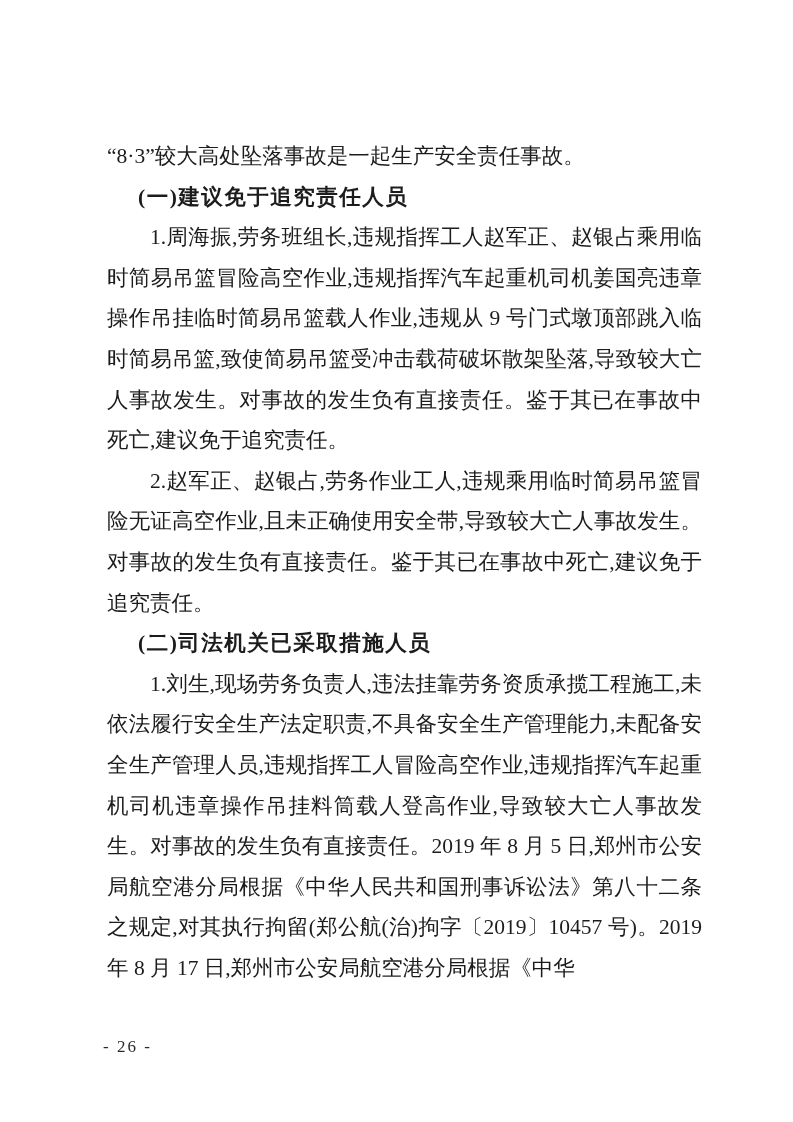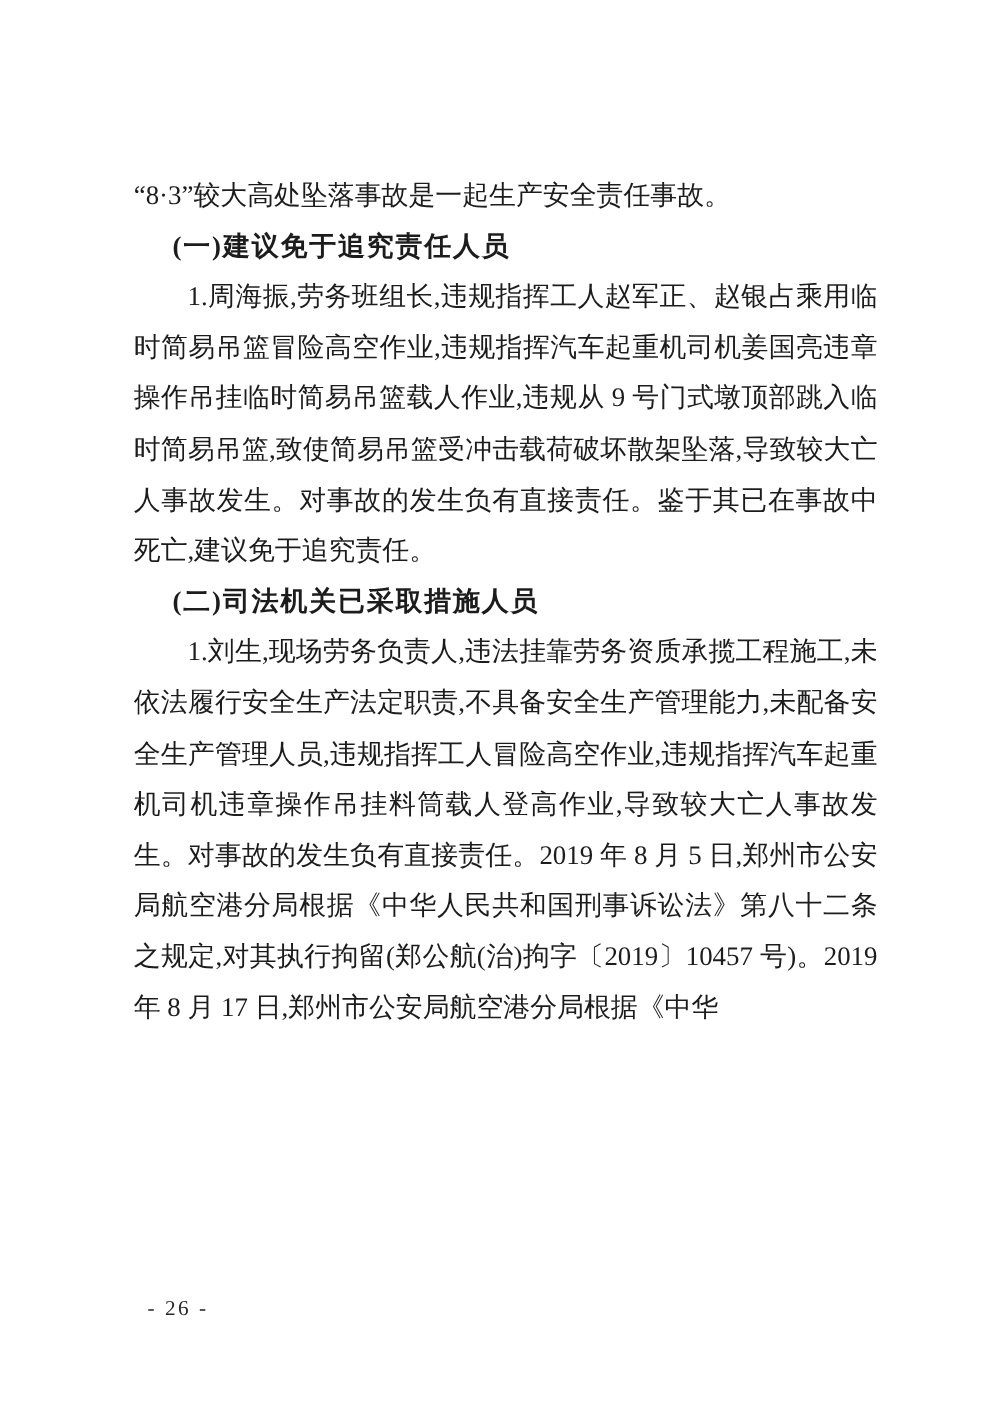--- a/index.html
+++ b/index.html
@@ -44,32 +44,33 @@
     font-size: 22px;
     letter-spacing: 0.5px;
   }
   .para-sub {
     text-indent: 2em;
     letter-spacing: 1.5px;
     font-weight: 700;
   }
   .footer {
     position: absolute;
-    left: 118px;
+    left: 103px;
     top: 1037px;
     font-size: 17px;
     letter-spacing: 2px;
     color: #2a2a2a;
   }
 </style>
 </head>
 <body>
 
 <div class="page">
   <div class="content">
     <p class="para para-cont">“8·3”较大高处坠落事故是一起生产安全责任事故。</p>
     <p class="para-sub">(一)建议免于追究责任人员</p>
     <p class="para">1.周海振,劳务班组长,违规指挥工人赵军正、赵银占乘用临时简易吊篮冒险高空作业,违规指挥汽车起重机司机姜国亮违章操作吊挂临时简易吊篮载人作业,违规从 9 号门式墩顶部跳入临时简易吊篮,致使简易吊篮受冲击载荷破坏散架坠落,导致较大亡人事故发生。对事故的发生负有直接责任。鉴于其已在事故中死亡,建议免于追究责任。</p>
+    <p class="para">2.赵军正、赵银占,劳务作业工人,违规乘用临时简易吊篮冒险无证高空作业,且未正确使用安全带,导致较大亡人事故发生。对事故的发生负有直接责任。鉴于其已在事故中死亡,建议免于追究责任。</p>
     <p class="para-sub">(二)司法机关已采取措施人员</p>
     <p class="para">1.刘生,现场劳务负责人,违法挂靠劳务资质承揽工程施工,未依法履行安全生产法定职责,不具备安全生产管理能力,未配备安全生产管理人员,违规指挥工人冒险高空作业,违规指挥汽车起重机司机违章操作吊挂料筒载人登高作业,导致较大亡人事故发生。对事故的发生负有直接责任。2019 年 8 月 5 日,郑州市公安局航空港分局根据《中华人民共和国刑事诉讼法》第八十二条之规定,对其执行拘留(郑公航(治)拘字〔2019〕10457 号)。2019 年 8 月 17 日,郑州市公安局航空港分局根据《中华</p>
   </div>
   <div class="footer">- 26 -</div>
 </div>
 
 </body></html>

